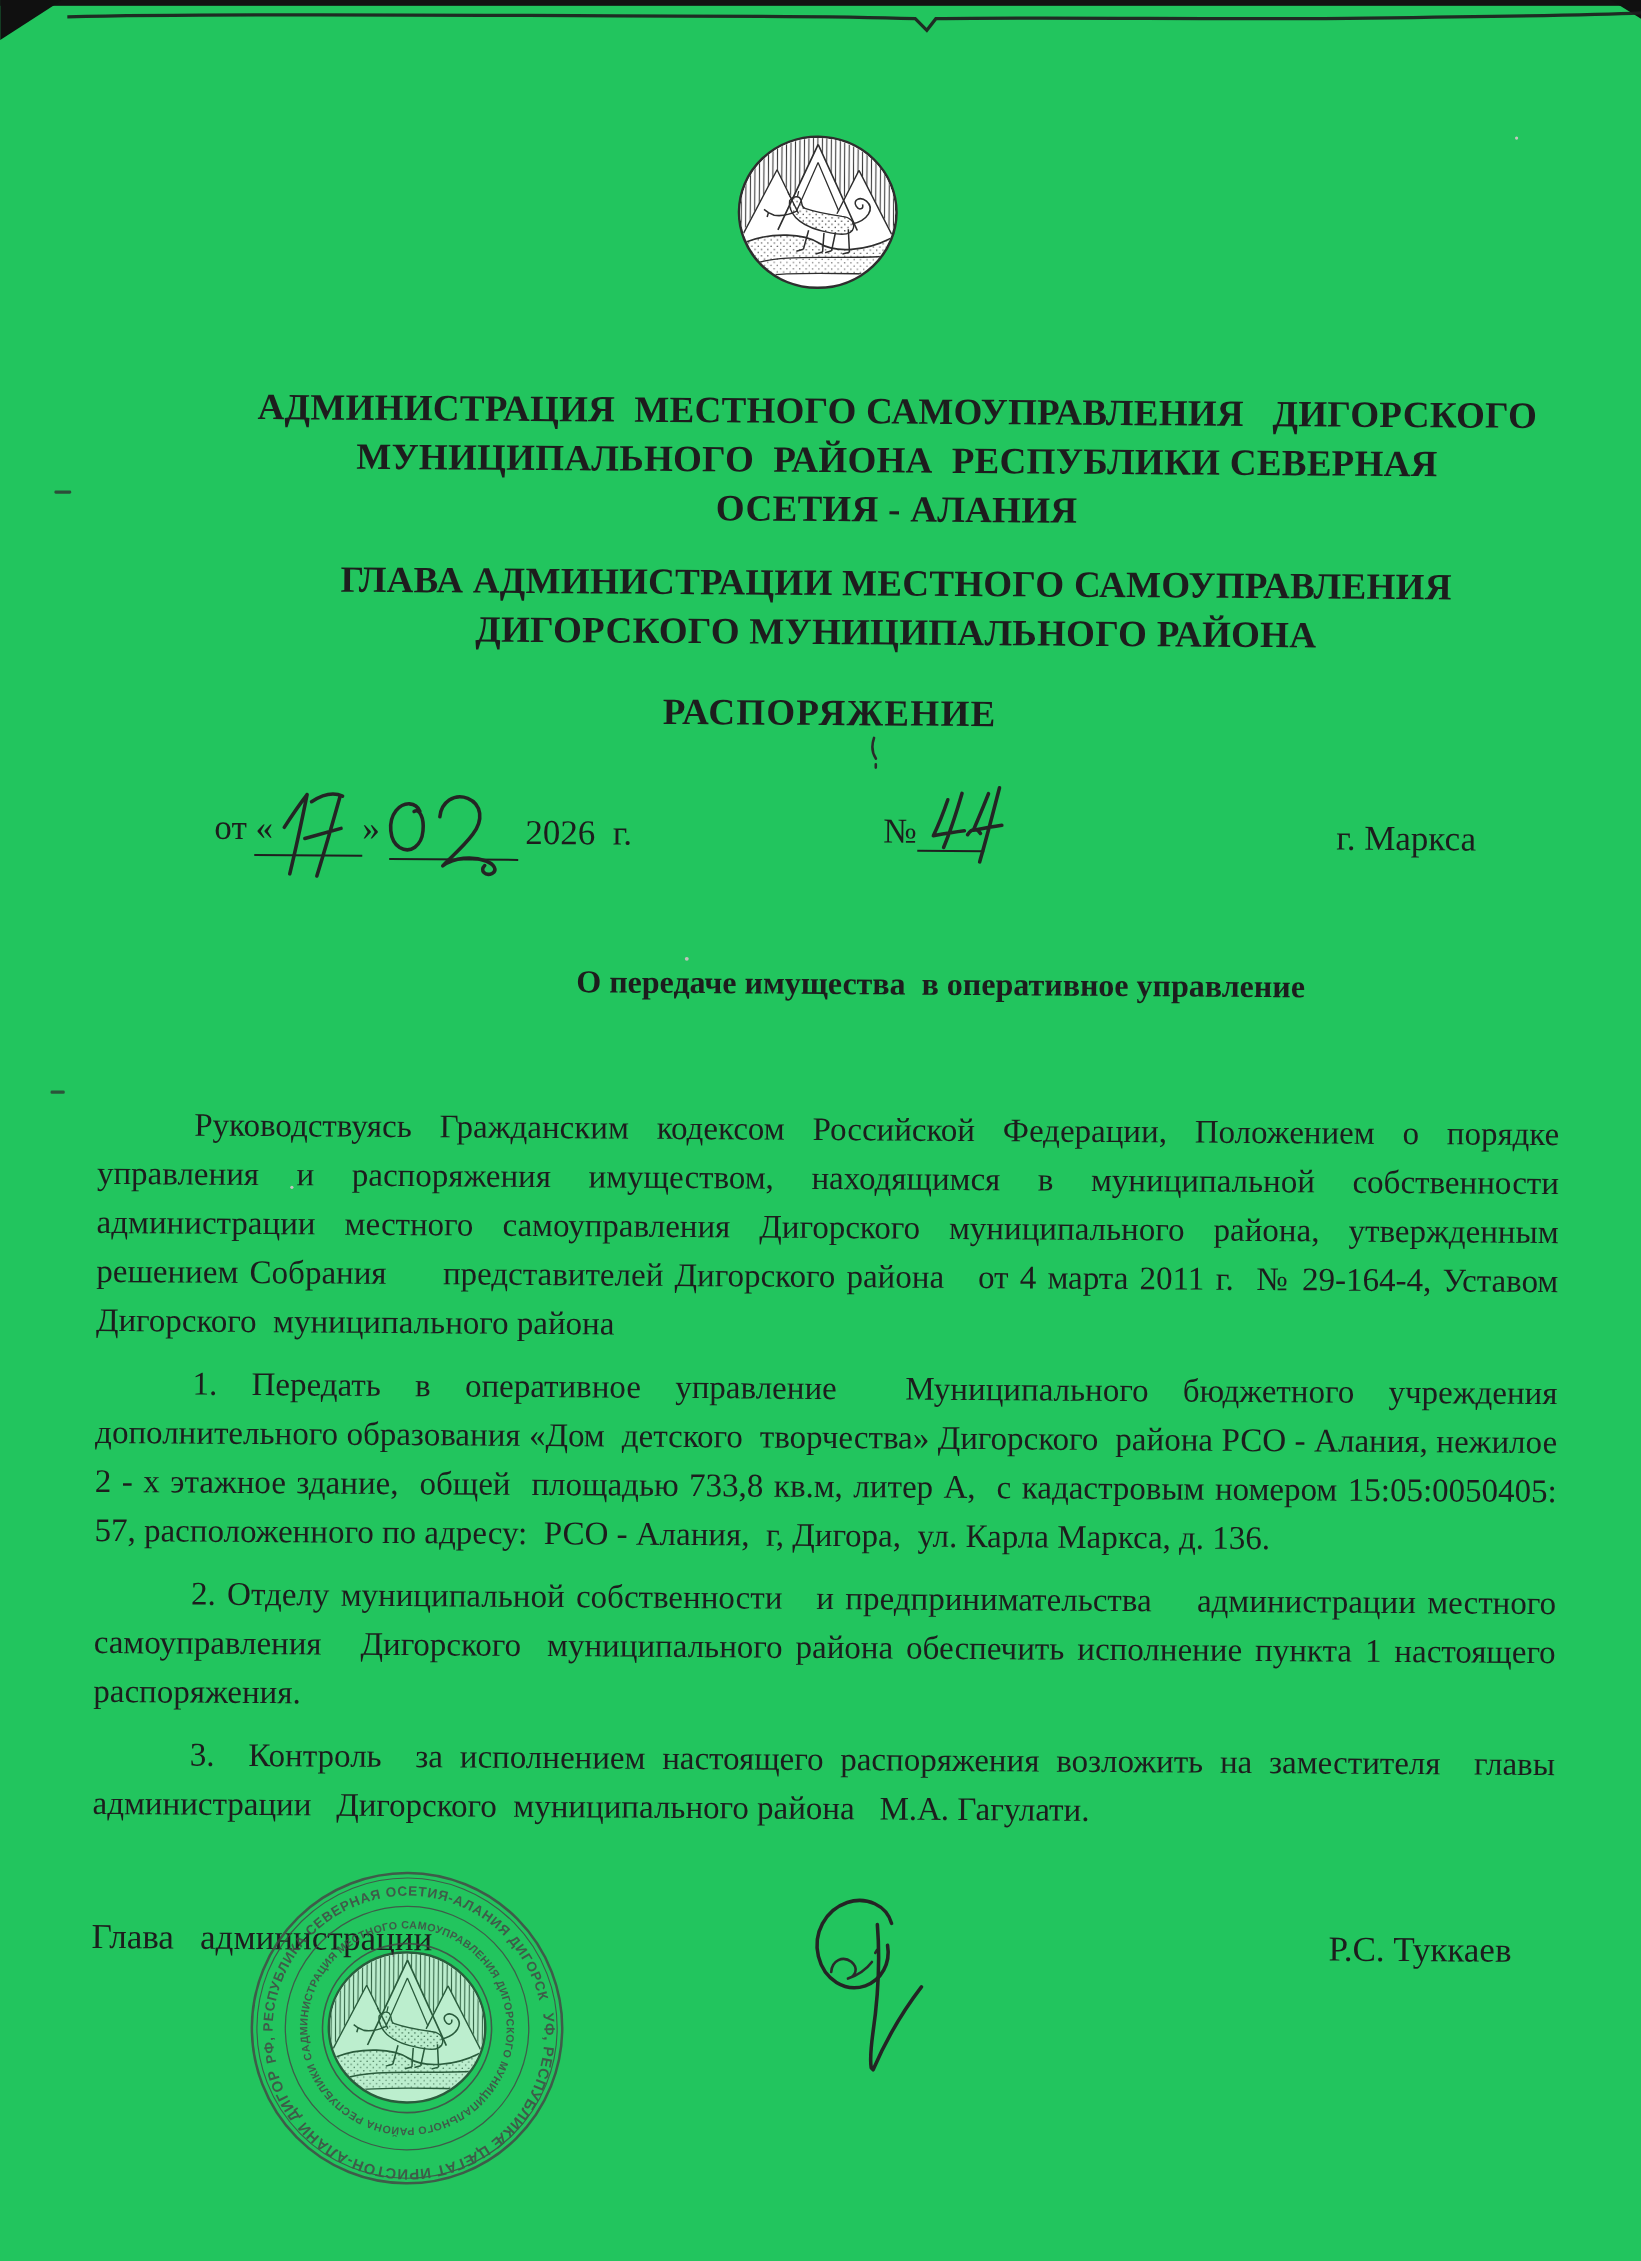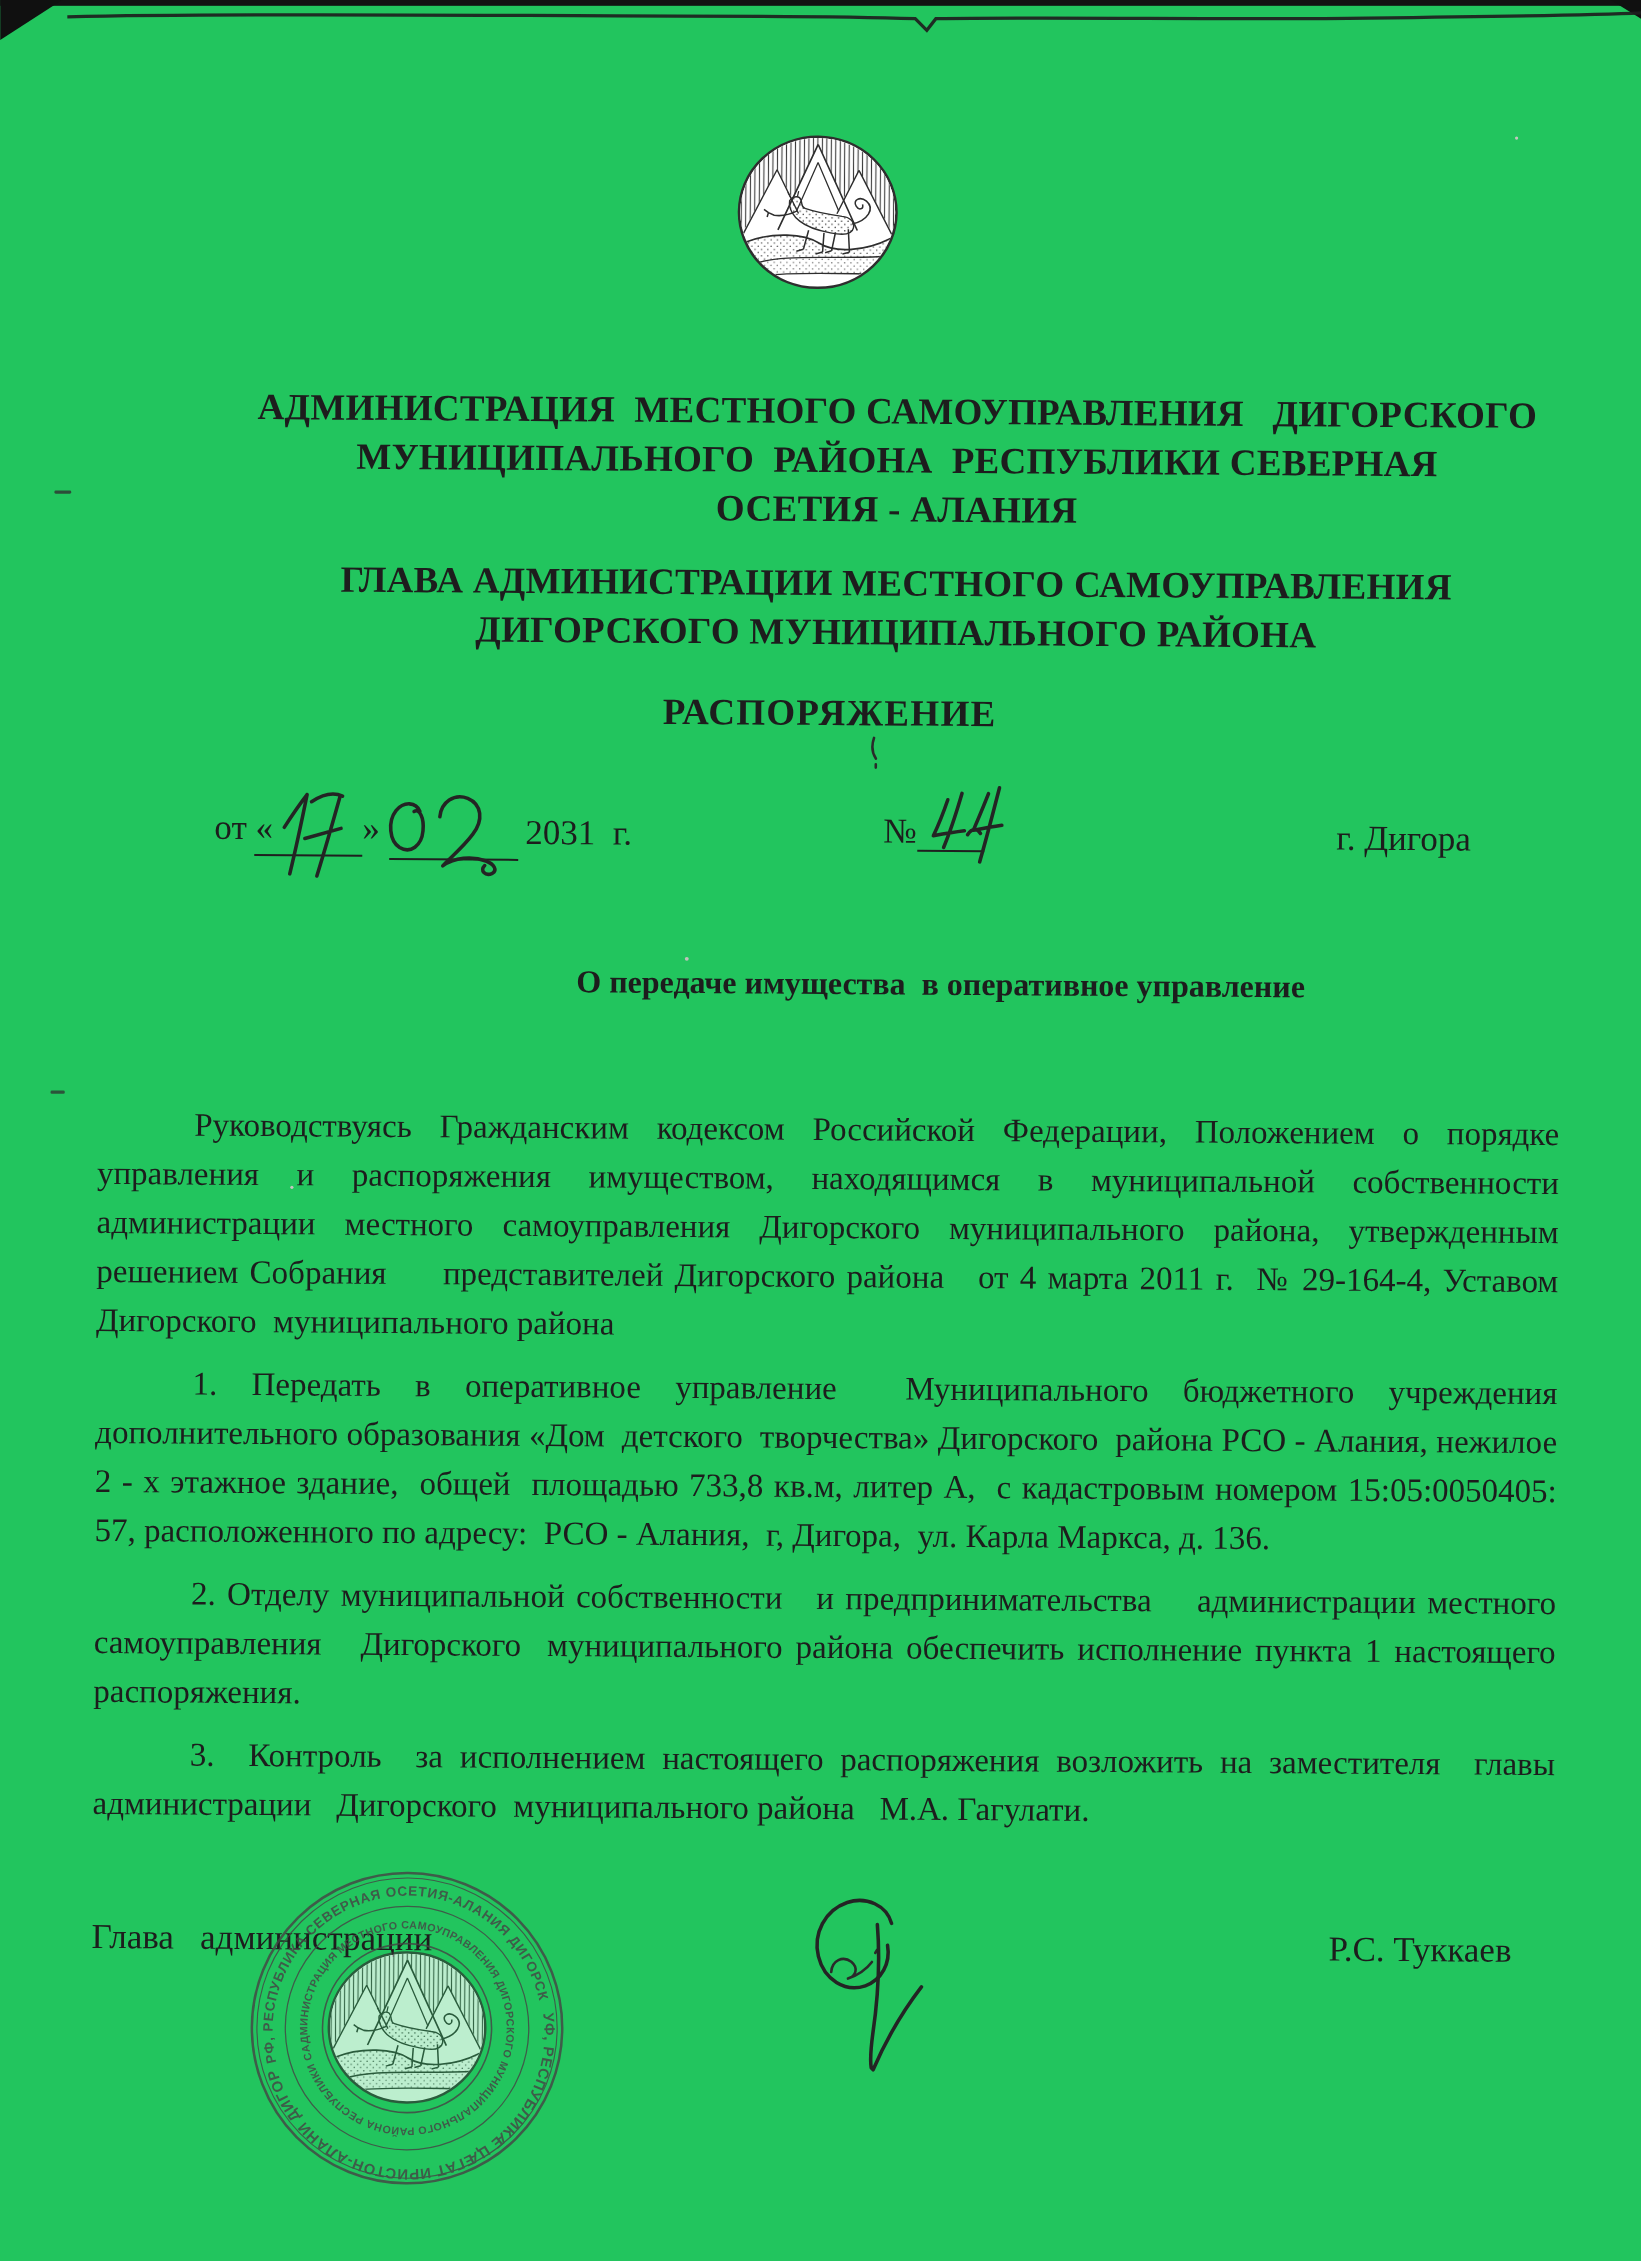--- a/index.html
+++ b/index.html
@@ -118,23 +118,23 @@
     <div class="issuer">
       <div class="h-line">ГЛАВА АДМИНИСТРАЦИИ МЕСТНОГО САМОУПРАВЛЕНИЯ</div>
       <div class="h-line">ДИГОРСКОГО МУНИЦИПАЛЬНОГО РАЙОНА</div>
     </div>
 
     <div class="doc-type">РАСПОРЯЖЕНИЕ</div>
 
     <div class="date-row">
       <span class="dr d-prefix">от «</span>
       <span class="dr d-close">»</span>
-      <span class="dr d-year">2031  г.</span>
+      <span class="dr d-year">2026  г.</span>
       <span class="dr d-num">№</span>
-      <span class="dr d-place">г. Дигора</span>
+      <span class="dr d-place">г. Маркса</span>
       <div class="blank b1"></div>
       <div class="blank b2"></div>
       <div class="blank b3"></div>
     </div>
 
     <div class="subject">О передаче имущества  в оперативное управление</div>
 
     <div class="body-text">
       <p>Руководствуясь Гражданским кодексом Российской Федерации, Положением о порядке управления  и  распоряжения  имуществом,  находящимся  в  муниципальной  собственности администрации местного самоуправления Дигорского муниципального района, утвержденным решением Собрания     представителей Дигорского района   от 4 марта 2011 г.  № 29-164-4, Уставом   Дигорского  муниципального района</p>
       <p>1.  Передать  в  оперативное  управление    Муниципального  бюджетного  учреждения дополнительного образования «Дом  детского  творчества» Дигорского  района РСО - Алания, нежилое 2 - х этажное здание,  общей  площадью 733,8 кв.м, литер А,  с кадастровым номером 15:05:0050405: 57, расположенного по адресу:  РСО - Алания,  г, Дигора,  ул. Карла Маркса, д. 136.</p>

